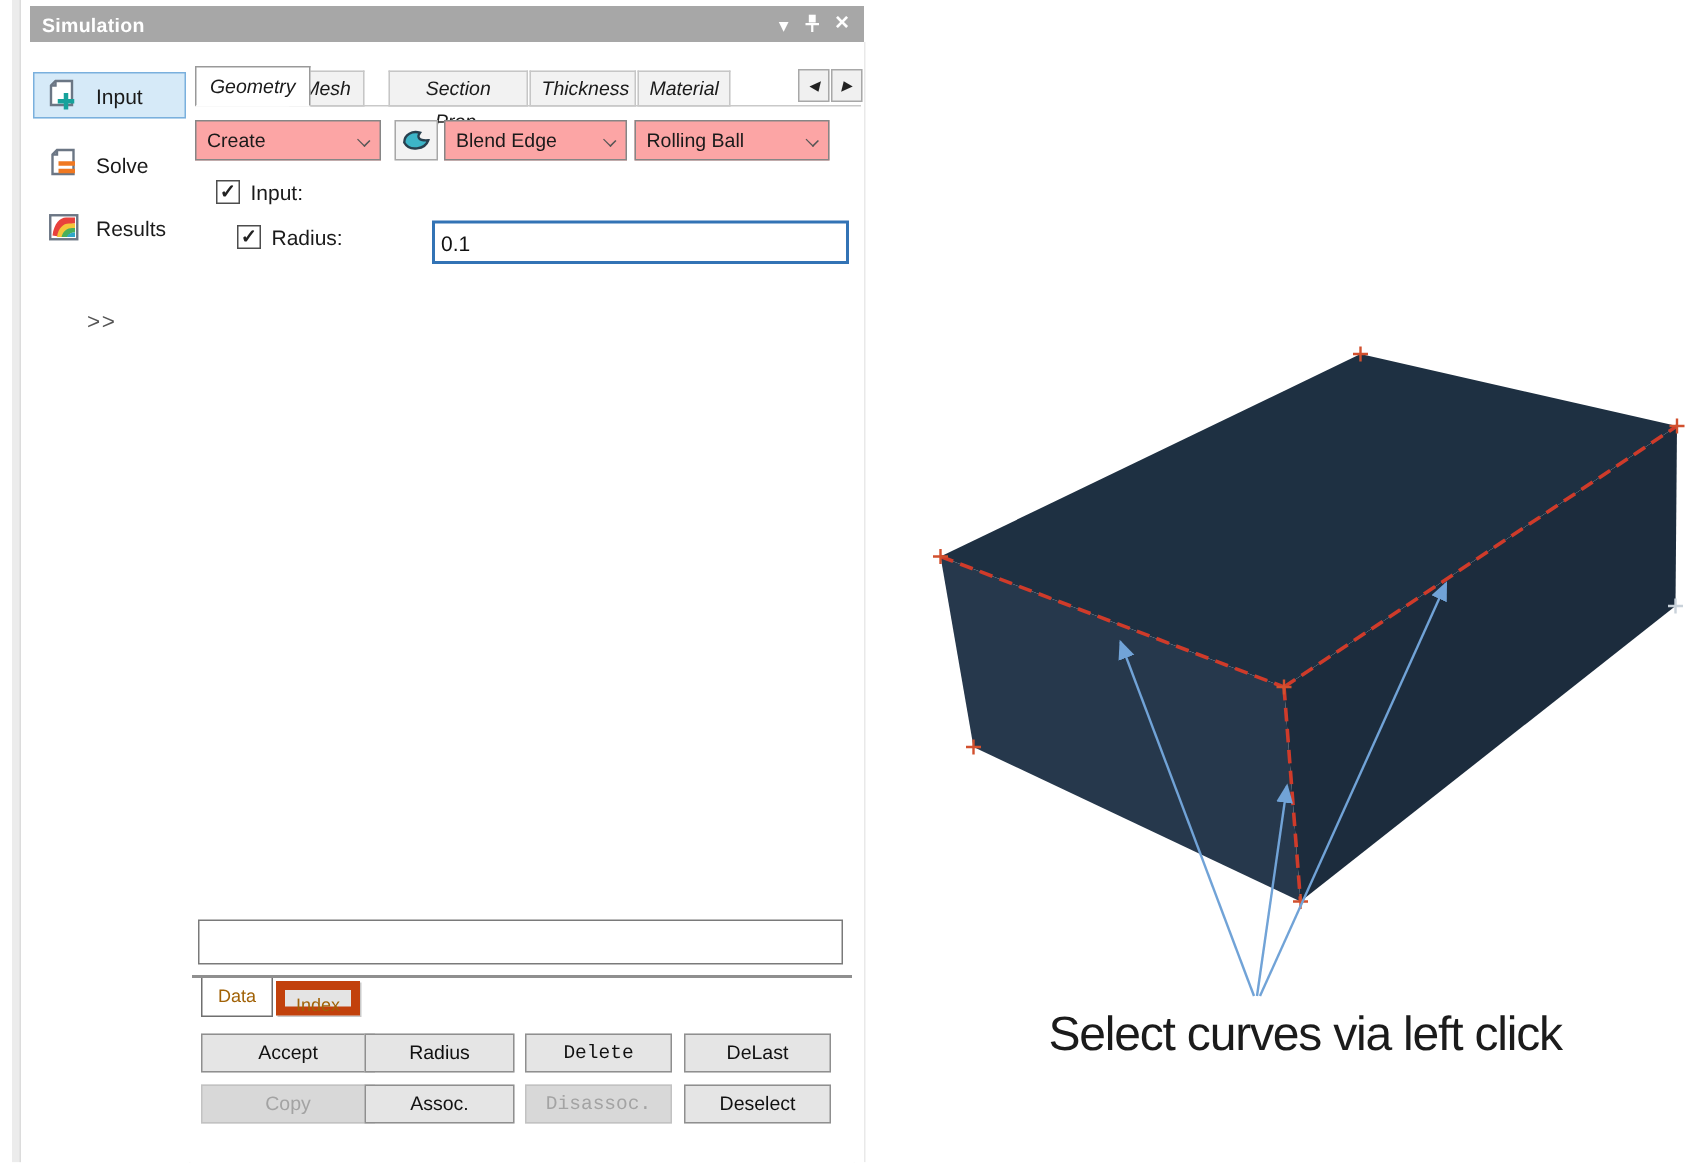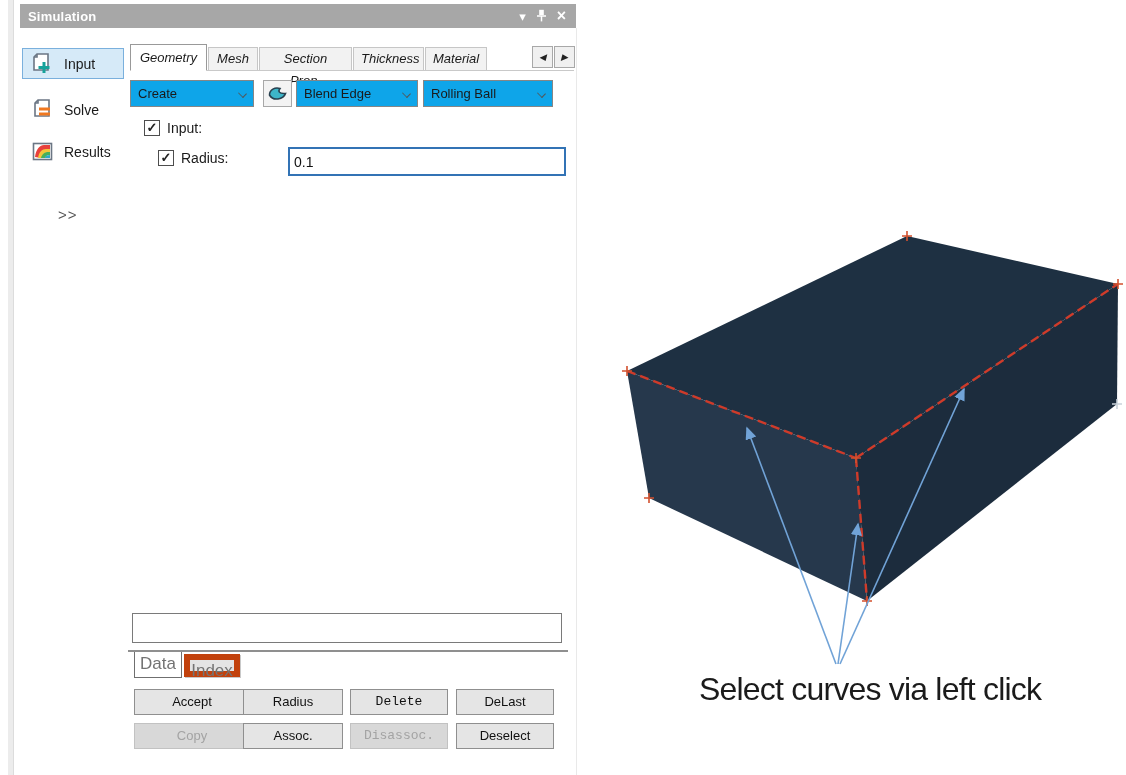--- a/index.html
+++ b/index.html
@@ -41,42 +41,42 @@
          border-bottom:1px solid #b5b5b5; font-size:13px; color:#1a1a1a; text-align:center;
          line-height:22px; padding:0 7px; }
   .tab.active { top:0; height:27px; background:#fff; border:1px solid #999;
                 border-bottom:1px solid #fff; line-height:25px; z-index:2; }
   .tabs-underline { position:absolute; left:4px; top:42px; width:444px; height:1px; background:#c9c9c9; }
   .tab-arrow { position:absolute; top:2px; width:21px; height:22px; background:#f0f0f0;
                border:1px solid #a8a8a8; font-size:9px; color:#222; text-align:center; line-height:20px; }
 
   
   .toolbar { position:absolute; left:0; top:52px; width:450px; height:28px; }
-  .combo { position:absolute; top:0; height:27px; background:#0ea5e9; border:1px solid #868686;
+  .combo { position:absolute; top:0; height:27px; background:#fca5a5; border:1px solid #868686;
            font-size:13px; color:#1a1a1a; display:flex; align-items:center; padding:0 22px 0 7px; }
   .combo .chev { position:absolute; right:7px; top:9px; width:7px; height:7px;
                  border-right:1.5px solid #555; border-bottom:1.5px solid #555; transform:rotate(45deg) scaleY(.8); }
   .icon-btn { position:absolute; top:0; width:29px; height:27px; background:#f3f3f3;
               border:1px solid #a8a8a8; display:flex; align-items:center; justify-content:center; }
 
   
   .chk-row { position:absolute; display:flex; align-items:center; gap:7px; font-size:14px; color:#1a1a1a; }
   .checkbox { width:16px; height:16px; background:#fff; border:1px solid #4d4d4d; font-size:13px;
               line-height:14px; text-align:center; color:#222; font-weight:bold; }
   .radius-input { position:absolute; left:162px; top:119px; width:278px; height:29px;
                   border:2px solid #3273b5; font-size:14px; color:#111; padding:0 4px;
                   font-family:"Liberation Sans", sans-serif; outline:none; }
 
   
   .sel-input { position:absolute; left:6px; top:585px; width:430px; height:30px; border:1px solid #7a7a7a;
                font-size:13px; padding:0 5px; font-family:"Liberation Sans", sans-serif; outline:none; }
   .bottom-divider { position:absolute; left:2px; top:622px; width:440px; height:2px; background:#8f8f8f; }
 
   
-  .dtab { position:absolute; font-size:17px; color:#737373; text-align:center; }
+  .dtab { position:absolute; font-size:12px; color:#a16207; text-align:center; }
   .dtab.active { left:8px; top:624px; width:48px; height:26px; background:#fff;
                  border:1px solid #6f6f6f; border-top:none; line-height:24px; z-index:2; }
   .dtab.plain { left:58px; top:626px; width:56px; height:23px; background:#e4e4e4;
                 border:6px solid #c2410c; line-height:21px; box-shadow:1px 1px 0 #c9c9c9; }
 
   
   .btn { position:absolute; height:26px; background:#e5e5e5; border:1px solid #8f8f8f;
          font-size:13px; color:#111; text-align:center; line-height:24px; }
   .btn.disabled { background:#d8d8d8; border-color:#c2c2c2; color:#a3a3a3; }
   .r1 { top:661px; } .r2 { top:695px; }
@@ -197,21 +197,21 @@
         <span>Results</span>
       </div>
 
       <div class="side-more">&gt;&gt;</div>
     </div>
 
     <div class="content">
 
       <div class="tabs">
         <div class="tab active" style="left:0; width:77px;">Geometry</div>
-        <div class="tab" style="left:78px;  width:50px;">Mesh</div>
+        <div class="tab" style="left:63px;  width:50px;">Mesh</div>
         <div class="tab" style="left:129px; width:93px;">Section Prop.</div>
         <div class="tab" style="left:223px; width:71px;">Thickness</div>
         <div class="tab" style="left:295px; width:62px;">Material</div>
         <div class="tab-arrow" style="left:402px;">◀</div>
         <div class="tab-arrow" style="left:424px;">▶</div>
       </div>
       <div class="tabs-underline"></div>
 
       <div class="toolbar">
         <div class="combo" style="left:4px; width:124px;">

